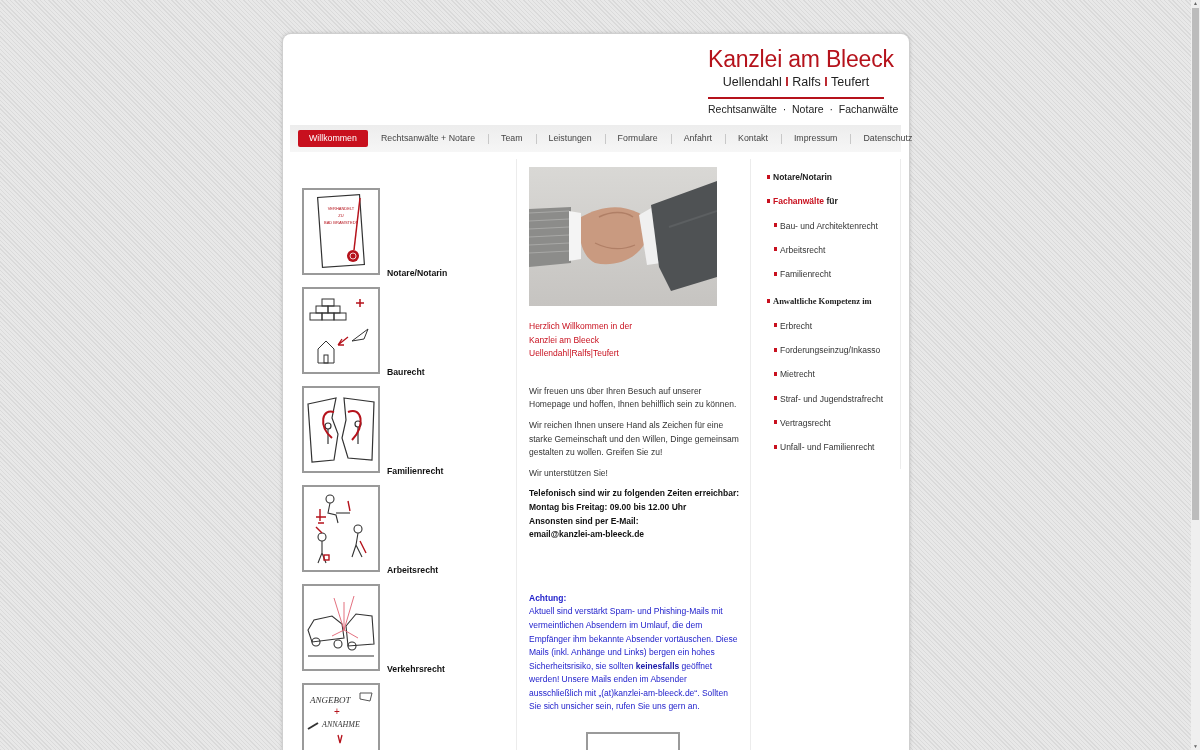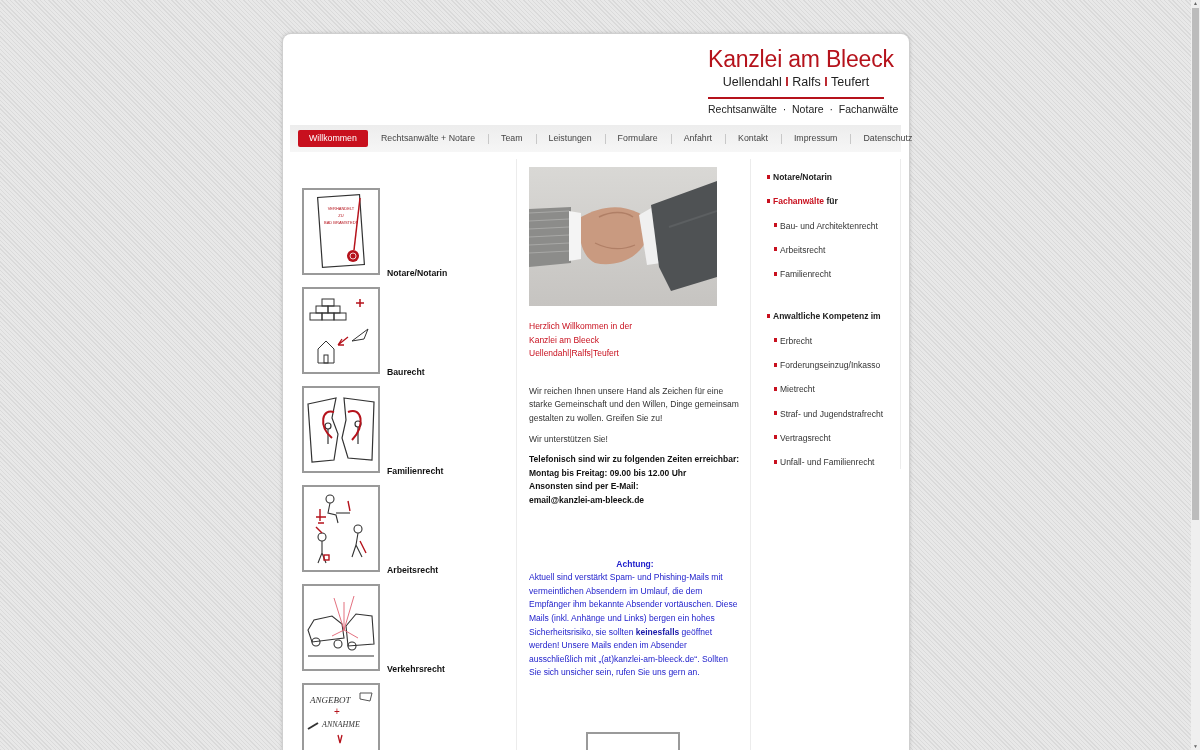--- a/index.html
+++ b/index.html
@@ -38,30 +38,30 @@
   .tile-img { position: absolute; left: 0; top: 4px; width: 78px; height: 87px; border: 2px solid #9a9a9a; background: #fff; overflow: hidden; }
   .tile-label { position: absolute; left: 85px; top: 84px; font-size: 8.7px; font-weight: bold; color: #111; white-space: nowrap; }
   .col-sep { position: absolute; top: 125px; width: 1px; height: 620px; background: #ececec; }
   
   .center-col { position: absolute; left: 246px; top: 133px; width: 212px; font-size: 8.5px; line-height: 13.6px; color: #333; }
   .hero { width: 188px; height: 139px; background: linear-gradient(#d6d5d2, #c9c7c4); position: relative; overflow: hidden; margin-bottom: 14px; }
   .welcome { color: #c8101e; font-weight: normal; margin-bottom: 24px; }
   .para { margin-bottom: 7px; }
   .contact { font-weight: bold; color: #111; }
   .warning { color: #2222cc; margin-top: 50px; }
-  .warning .head { font-weight: bold; text-align: center; }
+  .warning .head { font-weight: bold; }
   .warning b { font-weight: bold; color: #1a1aa8; }
   .bottom-box { position: absolute; left: 303px; top: 698px; width: 94px; height: 30px; border: 2px solid #9a9a9a; border-bottom: none; }
   
   .right-col { position: absolute; left: 484px; top: 137px; width: 135px; font-size: 8.5px; color: #333; }
   .r-item { position: relative; padding-left: 6px; height: 24.3px; line-height: 12px; white-space: nowrap; }
   .r-item::before { content: ""; position: absolute; left: 0; top: 3.5px; width: 3px; height: 4px; background: #c8101e; }
   .r-item.main { font-weight: bold; color: #222; }
   .r-item.sub { margin-left: 7px; }
-  .r-item.gap { margin-top: 18px; }
+  .r-item.gap { margin-top: 3px; font-family: Liberation Serif, serif; }
   .red { color: #c8101e; }
   
   .scrollbar { position: absolute; right: 0; top: 0; width: 9px; height: 750px; background: #efefef; }
   .scroll-thumb { position: absolute; left: 1px; top: 8px; width: 7px; height: 512px; background: #bcbcbc; }
   .scroll-up, .scroll-down { position: absolute; left: 1px; width: 7px; height: 7px; color: #666; font-size: 5px; text-align: center; line-height: 7px; }
   .scroll-up { top: 0; } .scroll-down { bottom: 0; }
 </style>
 </head>
 <body>
 
@@ -227,20 +227,21 @@
         <path d="M110 48 L124 40 L132 96 L118 98 Z" fill="#f0f0f0"></path>
         <path d="M122 38 L188 14 L188 110 L142 124 L130 100 Z" fill="#4f5254"></path>
         <path d="M140 60 L188 44" stroke="#5c5f61" stroke-width="2"></path>
       </svg>
     </div>
     <div class="welcome">
       <div>Herzlich Willkommen in der</div>
       <div>Kanzlei am Bleeck</div>
       <div>Uellendahl|Ralfs|Teufert</div>
     </div>
+    <p class="para">Wir freuen uns über Ihren Besuch auf unserer Homepage und hoffen, Ihnen behilflich sein zu können.</p>
     <p class="para">Wir reichen Ihnen unsere Hand als Zeichen für eine starke Gemeinschaft und den Willen, Dinge gemeinsam gestalten zu wollen. Greifen Sie zu!</p>
     <p class="para">Wir unterstützen Sie!</p>
     <div class="contact">
       <div>Telefonisch sind wir zu folgenden Zeiten erreichbar:</div>
       <div>Montag bis Freitag: 09.00 bis 12.00 Uhr</div>
       <div>Ansonsten sind per E-Mail:</div>
       <div>email@kanzlei-am-bleeck.de</div>
     </div>
     <div class="warning">
       <div class="head">Achtung:</div>

